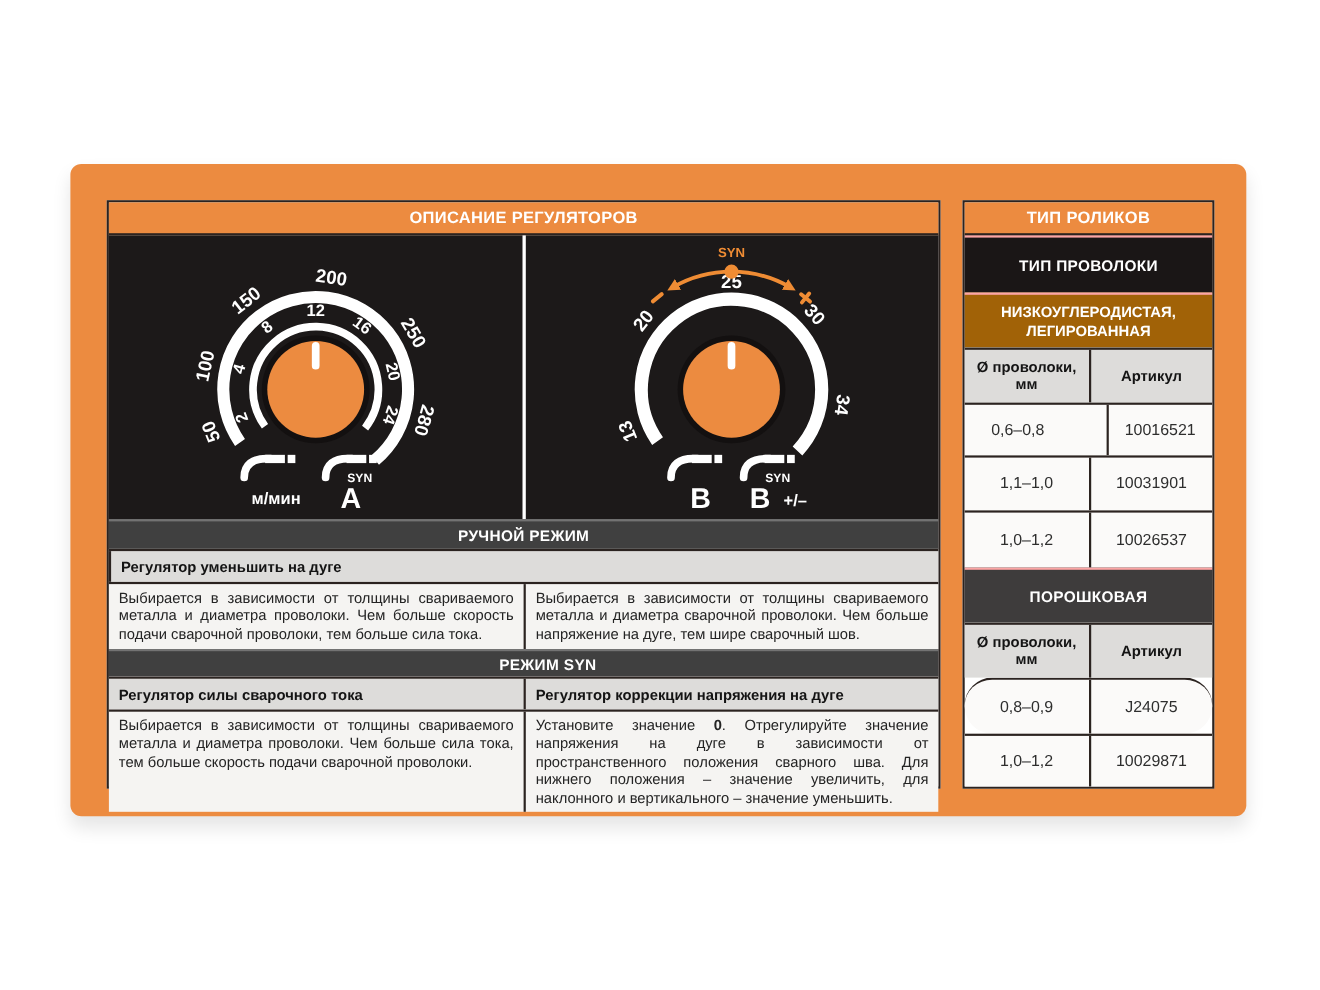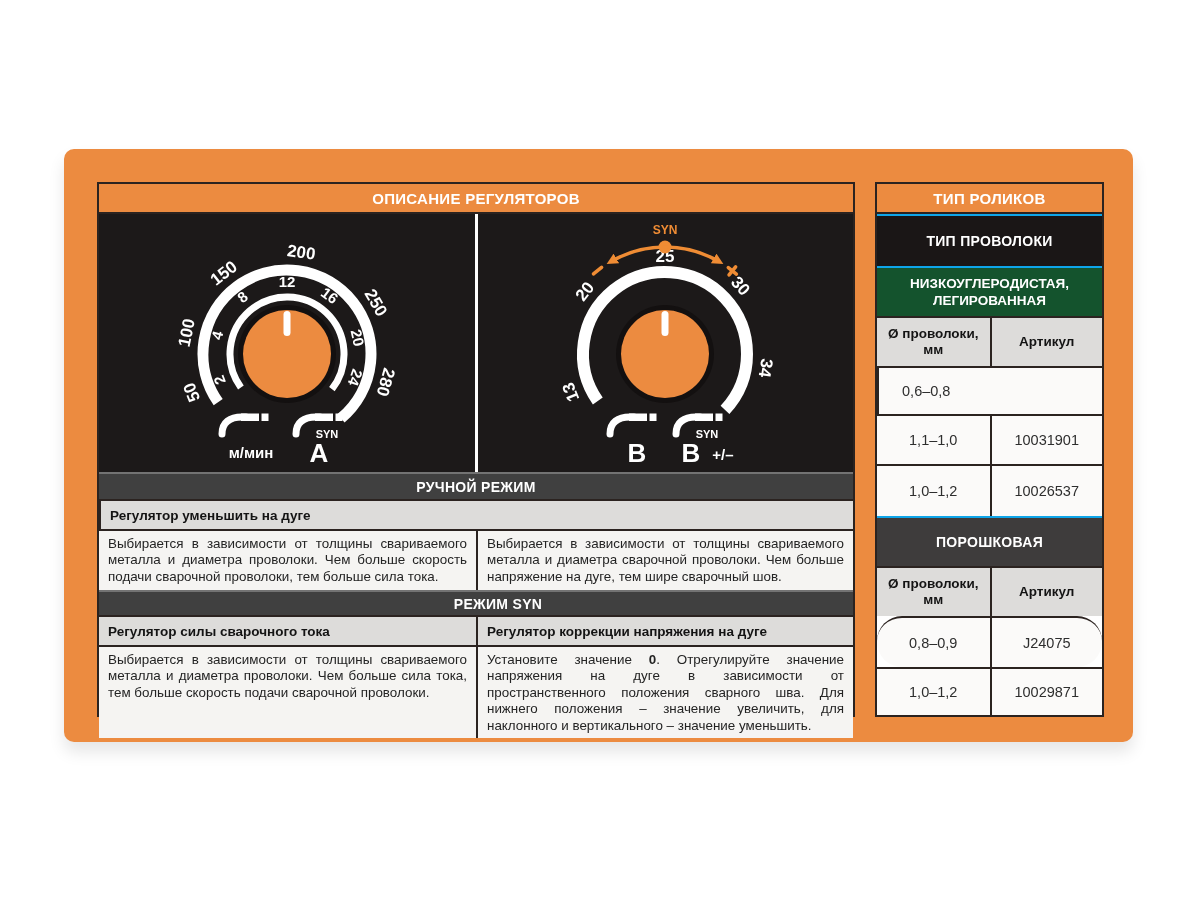--- a/index.html
+++ b/index.html
@@ -51,24 +51,24 @@
   .colhead { flex: 0 0 30px; background: #dddcda; }
   .colhead > div { display: flex; align-items: center; padding: 0 9px; font-weight: bold; font-size: 13.5px; color: #141414; }
   .colbody { background: #f5f4f2; }
   .body1 { flex: 0 0 61px; }
   .body2 { flex: 1 1 auto; }
   .colbody > div { padding: 5px 9px 4px 9px; font-size: 13.4px; line-height: 16.4px; color: #242424; text-align: justify; }
 
   
   .rband {
     display: flex; align-items: center; justify-content: center; text-align: center;
-    color: #fff; font-weight: bold; border-top: 2px solid #0ea5e9; padding: 0 18px;
+    color: #fff; font-weight: bold; border-top: 2px solid #fca5a5; padding: 0 18px;
   }
   .rband-black { flex: 0 0 52px; background: #1a1616; font-size: 14px; letter-spacing: .3px; }
-  .rband-dark  { flex: 0 0 50px; background: #14532d; font-size: 13.5px; line-height: 17px; }
+  .rband-dark  { flex: 0 0 50px; background: #a16207; font-size: 13.5px; line-height: 17px; }
   .rband-gray  { flex: 0 0 50px; background: #3e3c3c; font-size: 14px; letter-spacing: .3px; }
   .trow { display: grid; grid-template-columns: 1fr 1fr; border-top: 2px solid #2b2320; }
   .trow > div { display: flex; align-items: center; justify-content: center; text-align: center; }
   .trow > div:last-child { border-left: 2px solid #2b2320; }
   .thead { flex: 0 0 50px; background: #dddcda; }
   .thead > div { font-weight: bold; font-size: 13.5px; color: #141414; line-height: 16px; padding: 0 6px; }
   .tr1 { flex: 0 0 48px; gap: 32px; } .tr2 { flex: 0 0 50px; } .tr3 { flex: 0 0 52px; }
   .tr4 { flex: 0 0 51px; border-radius: 25px; } .tr5 { flex: 1 1 auto; }
   .tcell { background: #fbfaf9; }
   .tcell > div, .trow.tcell > div { font-size: 14.5px; color: #2e2e2e; }
@@ -193,20 +193,21 @@
 
     <div class="rband rband-black">ТИП ПРОВОЛОКИ</div>
 
     <div class="rband rband-dark">НИЗКОУГЛЕРОДИСТАЯ, ЛЕГИРОВАННАЯ</div>
     <div class="trow thead">
       <div>Ø проволоки, мм</div>
       <div>Артикул</div>
     </div>
     <div class="trow tcell tr1">
       <div>0,6–0,8</div>
+      <div>10016521</div>
     </div>
     <div class="trow tcell tr2">
       <div>1,1–1,0</div>
       <div>10031901</div>
     </div>
     <div class="trow tcell tr3">
       <div>1,0–1,2</div>
       <div>10026537</div>
     </div>
 

